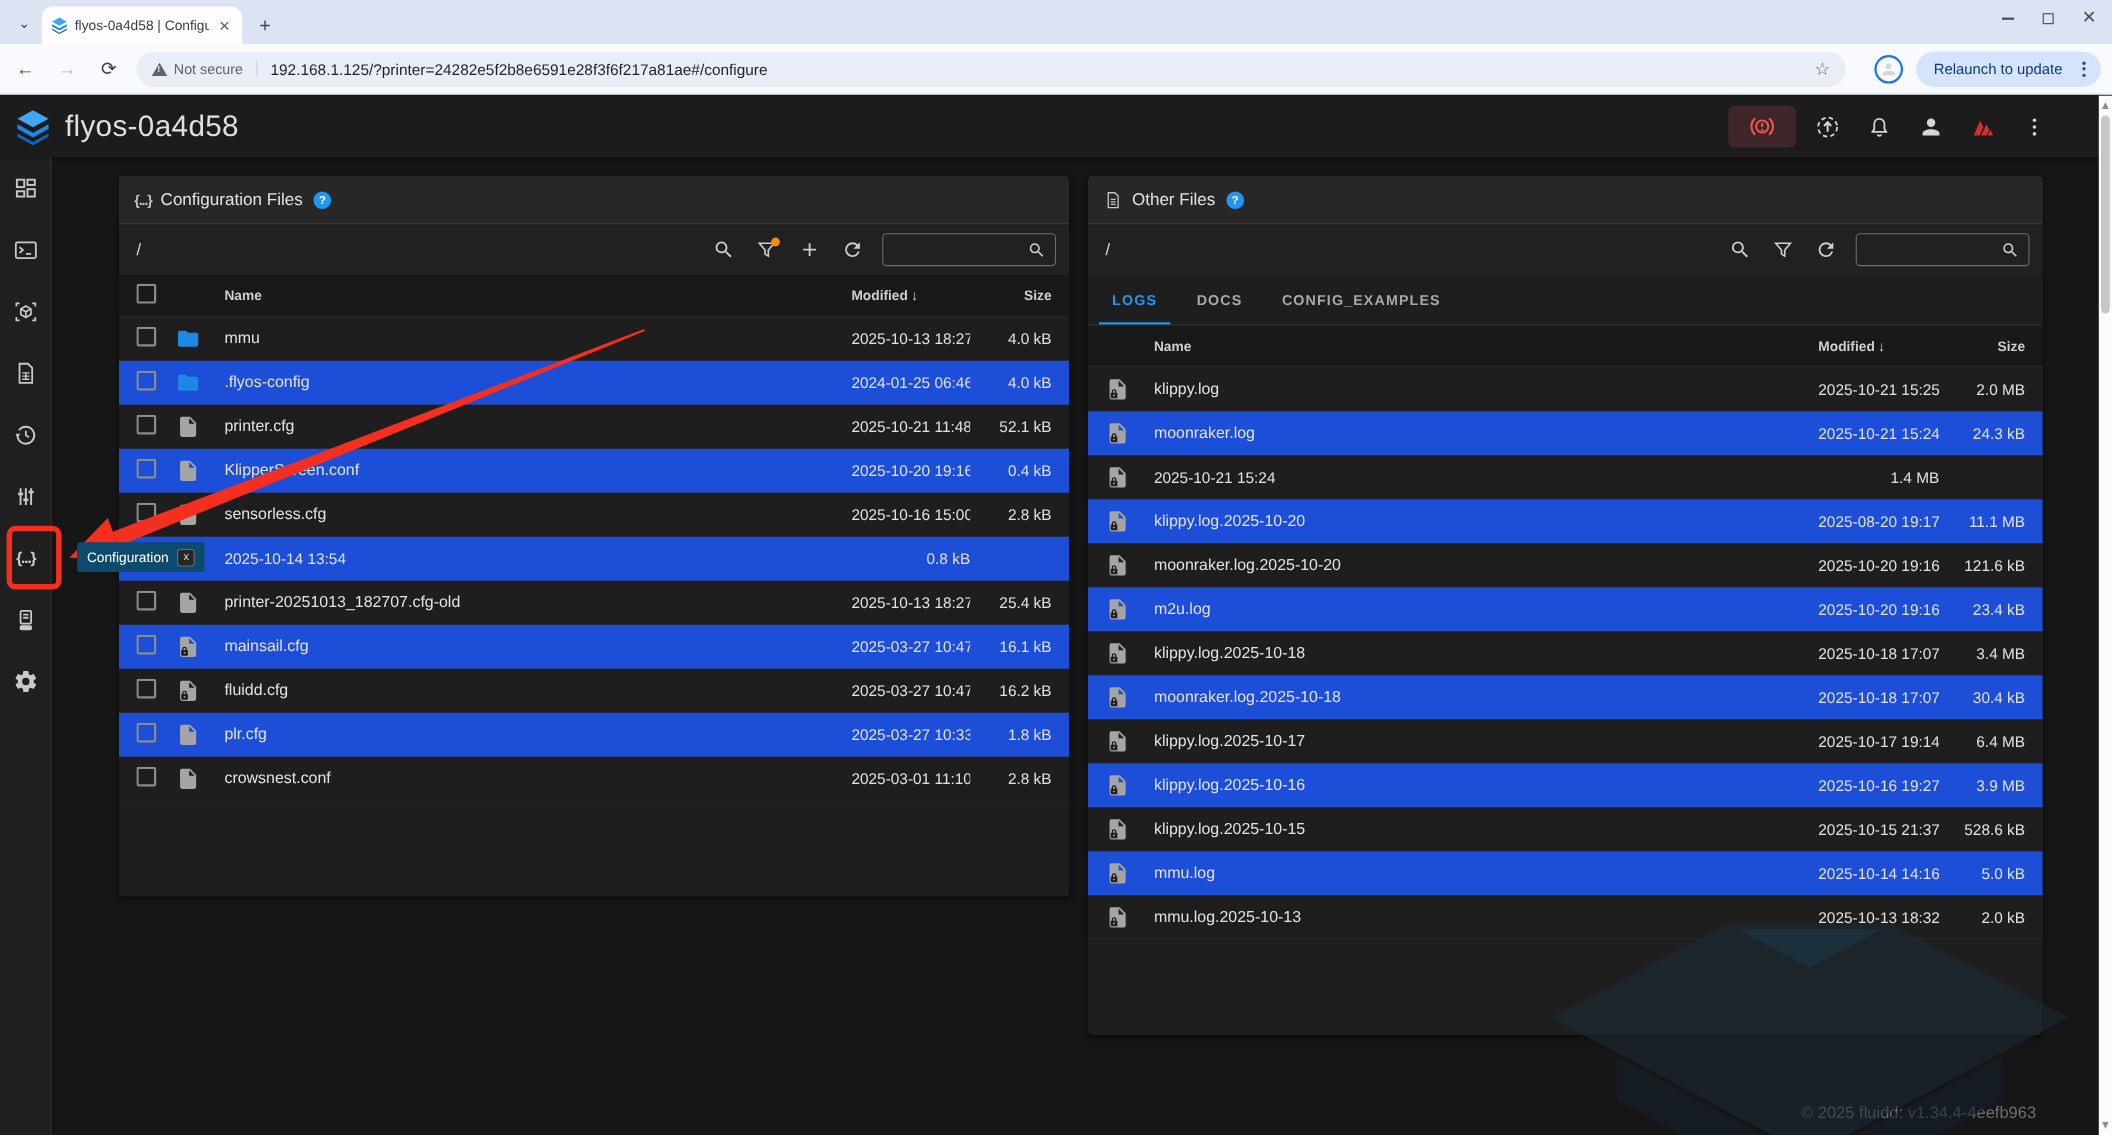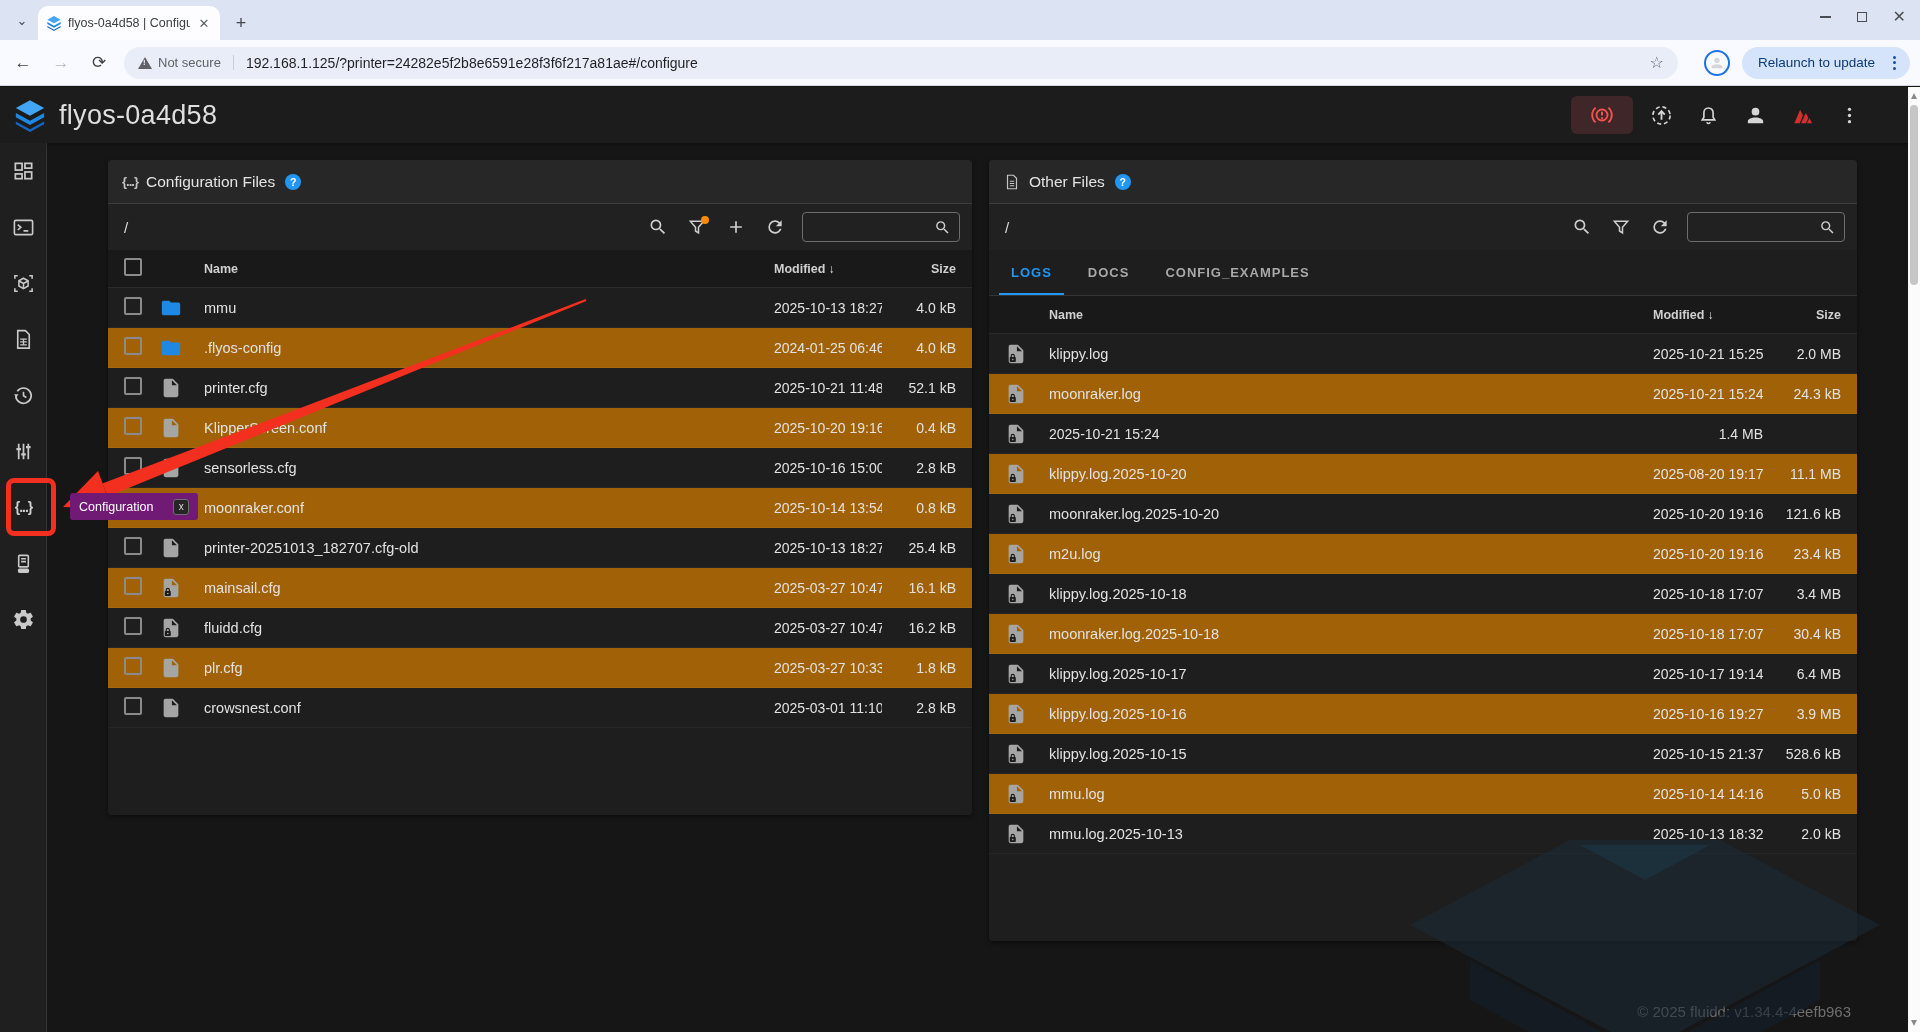--- a/index.html
+++ b/index.html
@@ -67,38 +67,38 @@
   .searchbox input{flex:1;min-width:0;background:transparent;border:none;outline:none;color:#e0e0e0;font-size:13px;font-family:"Liberation Sans",sans-serif;}
   .searchbox svg{width:17px;height:17px;flex:none;}
 
   .ttabs{height:46px;display:flex;align-items:stretch;padding:0 4px;border-bottom:1px solid rgba(255,255,255,.1);background:#1e1e1e;}
   .ttab{display:flex;align-items:center;justify-content:center;padding:0 18px;font-size:13px;font-weight:700;letter-spacing:1px;color:#a8a8a8;position:relative;}
   .ttab.active{color:#2196f3;}
   .ttab.active:after{content:"";position:absolute;left:6px;right:6px;bottom:0;height:2.5px;background:#2196f3;}
 
   .thead{height:38px;background:#191919;border-bottom:1px solid rgba(255,255,255,.08);font-size:12.5px;font-weight:700;color:#cfcfcf;}
   .trow{height:40px;border-bottom:1px solid rgba(255,255,255,.04);background:#1e1e1e;font-size:14px;color:#e2e2e2;}
-  .trow.alt{background:#a16207;}
+  .trow.alt{background:#1d4ed8;}
   .p1 .thead,.p1 .trow{display:grid;grid-template-columns:36px 44px 1fr 108px 74px;align-items:center;padding:0 16px;}
   .p2 .thead,.p2 .trow{display:grid;grid-template-columns:44px 1fr 110px 78px;align-items:center;padding:0 16px;}
   .cell{min-width:0;white-space:nowrap;overflow:hidden;}
   .cell.size{text-align:right;}
   .cell.name{font-size:14.5px;}
   .checkbox{width:18px;height:18px;border:2px solid #8b8b8b;border-radius:2px;display:inline-block;}
   .icon-cell svg{width:22px;height:22px;display:block;}
   .sortarrow{font-size:12px;margin-left:3px;color:#e0e0e0;}
 
   
   .footer{position:absolute;right:69px;top:916px;color:#6f6f6f;font-size:15px;}
   .watermark{position:absolute;left:1410px;top:753px;width:470px;height:192px;pointer-events:none;}
 
   
   .annot-box{position:absolute;left:6px;top:478px;width:50px;height:58px;border:5px solid #f3301f;border-radius:8px;z-index:50;}
   .annot-arrow{position:absolute;left:0;top:0;width:1920px;height:1032px;pointer-events:none;z-index:49;}
-  .nav-tooltip{position:absolute;left:70px;top:493px;height:27px;background:#701a75;border-radius:3px;display:flex;align-items:center;gap:20px;padding:0 9px;z-index:51;}
+  .nav-tooltip{position:absolute;left:70px;top:493px;height:27px;background:#0c4a6e;border-radius:3px;display:flex;align-items:center;gap:8px;padding:0 9px;z-index:51;}
   .nav-tooltip .tt{color:#fff;font-size:12.5px;}
   .nav-tooltip .badge{width:16px;height:16px;background:#262626;border:1px solid #6f6f6f;border-radius:3px;color:#ddd;font-size:10px;display:flex;align-items:center;justify-content:center;}
 
   .statusbubble{position:absolute;left:0;top:1068px;height:24px;background:#eef1f8;border:1px solid #c5c9d4;border-left:none;border-bottom:none;border-radius:0 4px 0 0;display:flex;align-items:center;padding:0 10px;font-size:12.5px;color:#3c4043;z-index:60;}
 
   
   .pagescroll{position:absolute;right:0;top:87px;width:12px;height:945px;background:#fbfbfc;z-index:70;}
   .pagescroll .up{position:absolute;left:2.5px;top:6px;width:0;height:0;border-left:3.5px solid transparent;border-right:3.5px solid transparent;border-bottom:6px solid #8a8a8a;}
   .pagescroll .down{position:absolute;left:2.5px;bottom:6px;width:0;height:0;border-left:3.5px solid transparent;border-right:3.5px solid transparent;border-top:6px solid #8a8a8a;}
   .pagescroll .thumb{position:absolute;left:2px;top:18px;width:8px;height:180px;background:#c6c6c6;border-radius:4px;}
@@ -453,21 +453,20 @@
             <span class="cell">2025-10-16 15:00</span>
             <span class="cell size">2.8 kB</span>
           </div>
           <div class="trow alt">
             <span class="cell cb"><span class="checkbox"></span></span>
             <span class="cell icon-cell">
               <svg>
                 <use href="#i-file"></use>
               </svg>
             </span>
-            <span class="cell name">moonraker.conf</span>
             <span class="cell">2025-10-14 13:54</span>
             <span class="cell size">0.8 kB</span>
           </div>
           <div class="trow">
             <span class="cell cb"><span class="checkbox"></span></span>
             <span class="cell icon-cell">
               <svg>
                 <use href="#i-file"></use>
               </svg>
             </span>

